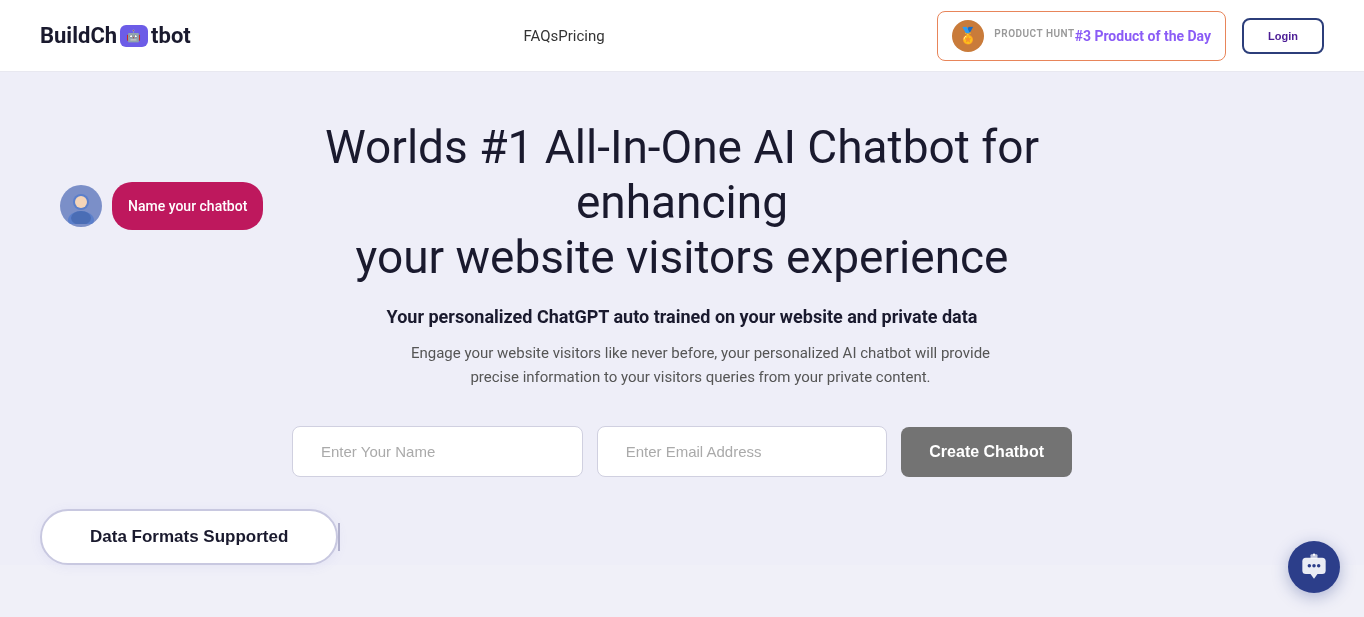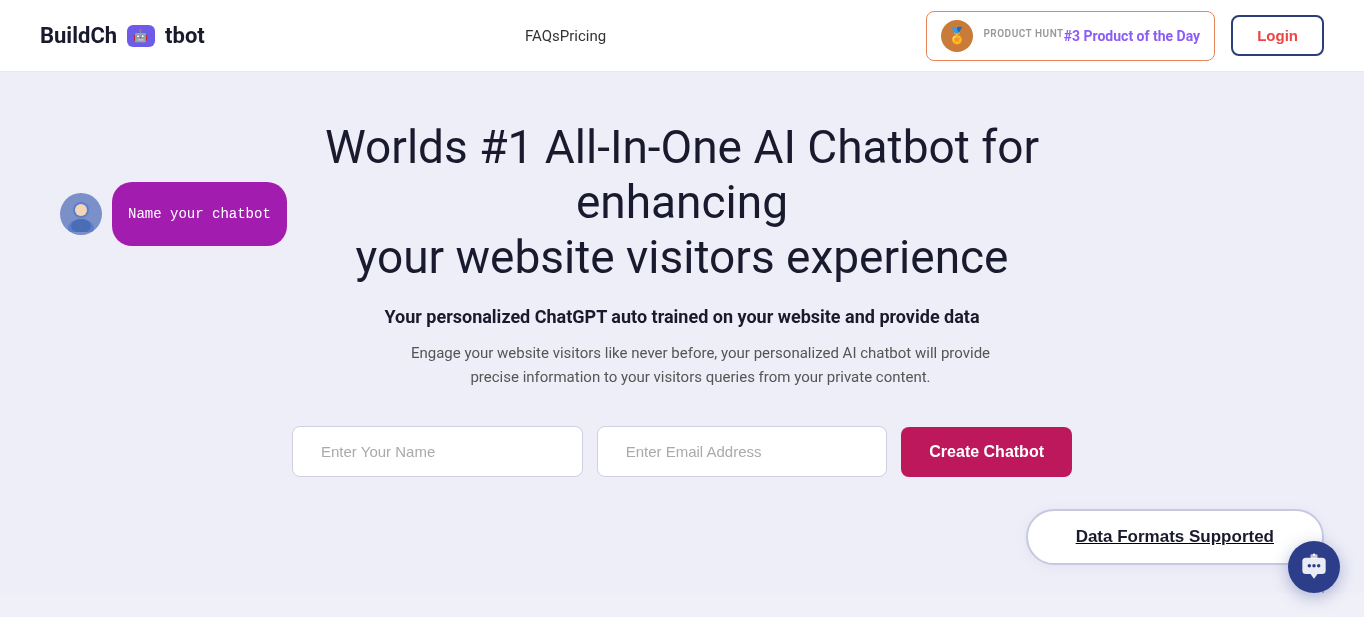--- a/index.html
+++ b/index.html
@@ -19,21 +19,21 @@
       padding: 0 40px;
       height: 72px;
       border-bottom: 1px solid #e8e8f0;
     }
     .logo {
       font-size: 22px;
       font-weight: 700;
       color: #1a1a2e;
       display: flex;
       align-items: center;
-      gap: 8px;
+      gap: 1px;
     }
     .logo-icon {
       display: inline-flex;
       align-items: center;
       justify-content: center;
       background: #6c5ce7;
       border-radius: 6px;
       width: 28px;
       height: 22px;
       margin: 0 2px;
@@ -88,23 +88,23 @@
     }
     .ph-product {
       font-size: 14px;
       font-weight: 700;
       color: #8b5cf6;
     }
     .login-btn {
       border: 2px solid #2c3e7a;
       border-radius: 8px;
       padding: 10px 24px;
-      font-size: 15px;
+      font-size: 11px;
       font-weight: 600;
-      color: #ef4444;
+      color: #4c1d95;
       background: #fff;
       cursor: pointer;
     }
 
     
     .hero {
       background: #eeeef8;
       display: flex;
       flex-direction: column;
       align-items: center;
@@ -129,28 +129,27 @@
       display: flex;
       align-items: center;
       justify-content: center;
       overflow: hidden;
     }
     .avatar svg {
       width: 36px;
       height: 36px;
     }
     .tooltip-bubble {
-      background: #a21caf;
+      background: #be185d;
       color: #fff;
-      padding: 24px 16px;
+      padding: 16px 16px;
       border-radius: 20px;
       font-size: 14px;
       font-weight: 500;
       white-space: nowrap;
-      font-family: Liberation Mono, monospace;
     }
 
     
     .hero-title {
       font-size: 46px;
       font-weight: 400;
       color: #1a1a2e;
       text-align: center;
       line-height: 1.2;
       max-width: 820px;
@@ -187,38 +186,37 @@
       padding: 16px 28px;
       border: 1.5px solid #d0d0e0;
       border-radius: 8px;
       font-size: 15px;
       color: #333;
       background: #fff;
       outline: none;
     }
     .hero-input::placeholder { color: #aaa; }
     .create-btn {
-      background: #be185d;
+      background: #737373;
       color: #fff;
       border: none;
       border-radius: 8px;
       padding: 16px 28px;
       font-size: 16px;
       font-weight: 700;
       cursor: pointer;
       white-space: nowrap;
     }
 
     
     .data-formats-section {
       display: flex;
-      flex-direction: column;
-      align-items: flex-end;
+      flex-direction: row;
+      align-items: center;
       width: 100%;
-      text-decoration: underline;
     }
     .data-formats-btn {
       background: #fff;
       border: 2px solid #c8c8e0;
       border-radius: 28px;
       padding: 16px 48px;
       font-size: 17px;
       font-weight: 700;
       color: #1a1a2e;
       cursor: pointer;
@@ -291,21 +289,21 @@
       </svg>
     </div>
     <div class="tooltip-bubble">Name your chatbot</div>
   </div>
 
   <h1 class="hero-title">
     <span>Worlds #1 All-In-One AI Chatbot for enhancing</span><br>
     <span>your website visitors experience</span>
   </h1>
 
-  <p class="hero-subtitle">Your personalized ChatGPT auto trained on your website and provide data</p>
+  <p class="hero-subtitle">Your personalized ChatGPT auto trained on your website and private data</p>
   <p class="hero-desc">Engage your website visitors like never before, your personalized AI chatbot will provide precise information to your visitors queries from your private content.</p>
 
   <div class="hero-form">
     <input class="hero-input" type="text" placeholder="Enter Your Name" style="">
     <input class="hero-input" type="email" placeholder="Enter Email Address" style="">
     <button class="create-btn">Create Chatbot</button>
   </div>
 
   <div class="data-formats-section">
     <button class="data-formats-btn">Data Formats Supported</button>

